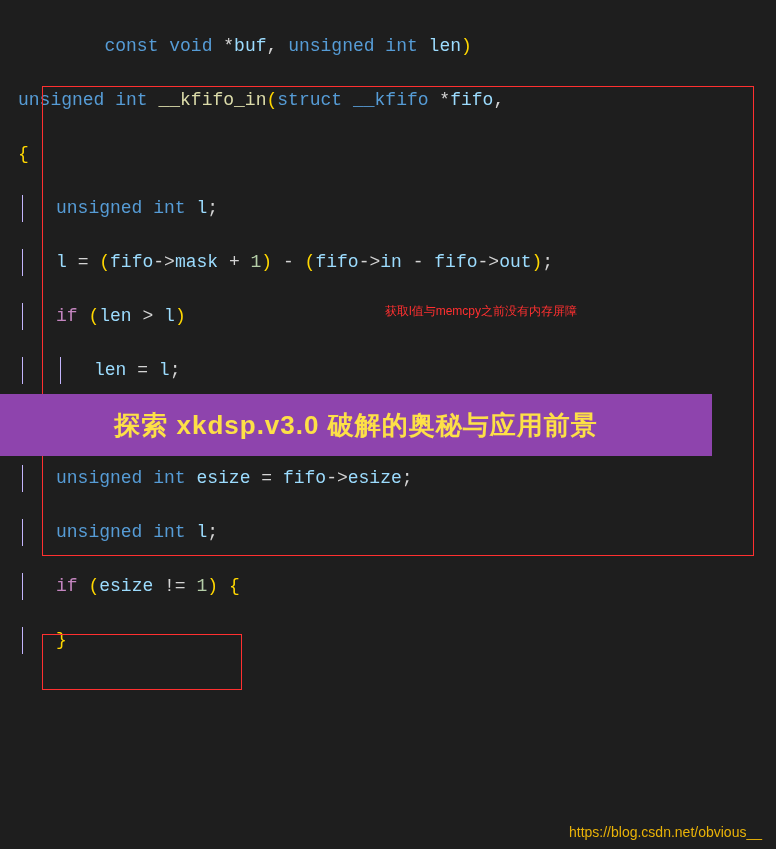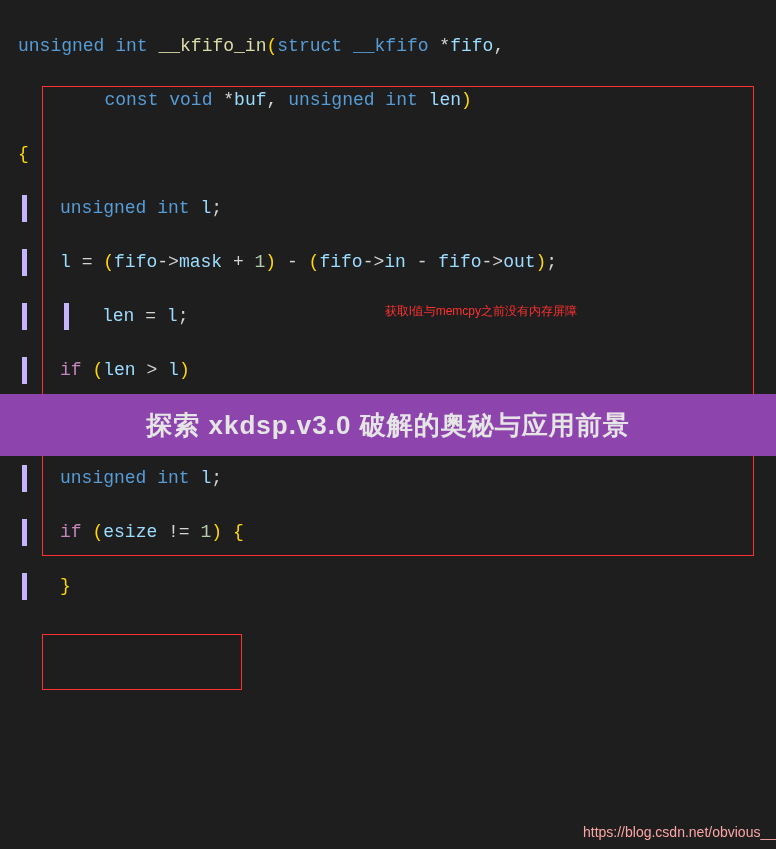--- a/index.html
+++ b/index.html
@@ -13,21 +13,21 @@
     height: 849px;
     overflow: hidden;
     position: relative;
   }
   .code-area {
     padding: 6px 0 0 18px;
     position: relative;
     white-space: pre;
   }
   .ln { display: block; }
-  .indent { border-left: 5px solid #c4b5fd; margin-left: 4px; padding-left: 33px; display: inline-block; }
+  .indent { border-left: 1px solid #c4b5fd; margin-left: 4px; padding-left: 33px; display: inline-block; }
   .kw-type { color: #569cd6; }
   .kw-ctrl { color: #c586c0; }
   .kw-const { color: #569cd6; }
   .fn { color: #dcdcaa; }
   .var { color: #9cdcfe; }
   .op { color: #d4d4d4; }
   .num { color: #b5cea8; }
   .punc { color: #d4d4d4; }
   .paren-y { color: #ffd700; }
   .brace-y { color: #ffd700; }
@@ -51,51 +51,52 @@
     position: absolute;
     left: 385px; top: 302px;
     color: #ff3030;
     font-family: "Microsoft YaHei", sans-serif;
     font-size: 12px;
     white-space: nowrap;
   }
   .overlay-banner {
     position: absolute;
     left: 0; top: 394px;
-    width: 776px; height: 62px;
+    width: 712px; height: 62px;
     background: #8e44ad;
-    color: #e5e5e5;
+    color: #fde047;
     font-family: "Microsoft YaHei", sans-serif;
     font-size: 26px;
     font-weight: bold;
     display: flex;
     align-items: center;
     justify-content: center;
     letter-spacing: 1px;
   }
   .watermark {
     position: absolute;
-    right: 0; bottom: 6px;
-    color: #fca5a5;
+    right: 14px; bottom: 6px;
+    color: #eab308;
     font-family: Arial, sans-serif;
     font-size: 14px;
   }
 </style>
 </head>
 <body>
 
 <div class="code-area">
+<span class="ln">        <span class="kw-const">const</span> <span class="kw-type">void</span> <span class="op">*</span><span class="var">buf</span><span class="punc">,</span> <span class="kw-type">unsigned</span> <span class="kw-type">int</span> <span class="var">len</span><span class="paren-y">)</span></span>
 <span class="ln"><span class="kw-type">unsigned</span> <span class="kw-type">int</span> <span class="fn">__kfifo_in</span><span class="paren-y">(</span><span class="kw-type">struct</span> <span class="kw-type">__kfifo</span> <span class="op">*</span><span class="var">fifo</span><span class="punc">,</span></span>
-<span class="ln">        <span class="kw-const">const</span> <span class="kw-type">void</span> <span class="op">*</span><span class="var">buf</span><span class="punc">,</span> <span class="kw-type">unsigned</span> <span class="kw-type">int</span> <span class="var">len</span><span class="paren-y">)</span></span>
 <span class="ln"><span class="brace-y">{</span></span>
 <span class="ln"><span class="indent"><span class="kw-type">unsigned</span> <span class="kw-type">int</span> <span class="var">l</span><span class="punc">;</span></span></span>
 <span class="ln"><span class="indent"><span class="var">l</span> <span class="op">=</span> <span class="paren-y">(</span><span class="var">fifo</span><span class="op">-&gt;</span><span class="member">mask</span> <span class="op">+</span> <span class="num">1</span><span class="paren-y">)</span> <span class="op">-</span> <span class="paren-y">(</span><span class="var">fifo</span><span class="op">-&gt;</span><span class="member">in</span> <span class="op">-</span> <span class="var">fifo</span><span class="op">-&gt;</span><span class="member">out</span><span class="paren-y">)</span><span class="punc">;</span></span></span>
+<span class="ln"><span class="indent"><span class="kw-ctrl">if</span> <span class="paren-y">(</span><span class="var">len</span> <span class="op">&gt;</span> <span class="var">l</span><span class="paren-y">)</span></span></span>
 <span class="ln"><span class="indent"><span class="indent"><span class="var">len</span> <span class="op">=</span> <span class="var">l</span><span class="punc">;</span></span></span></span>
-<span class="ln"><span class="indent"><span class="kw-ctrl">if</span> <span class="paren-y">(</span><span class="var">len</span> <span class="op">&gt;</span> <span class="var">l</span><span class="paren-y">)</span></span></span>
 <span class="ln"><span class="indent"><span class="kw-type">unsigned</span> <span class="kw-type">int</span> <span class="var">size</span> <span class="op">=</span> <span class="var">fifo</span><span class="op">-&gt;</span><span class="member">mask</span> <span class="op">+</span> <span class="num">1</span><span class="punc">;</span></span></span>
+<span class="ln"><span class="indent"><span class="kw-type">unsigned</span> <span class="kw-type">int</span> <span class="var">esize</span> <span class="op">=</span> <span class="var">fifo</span><span class="op">-&gt;</span><span class="member">esize</span><span class="punc">;</span></span></span>
 <span class="ln"><span class="indent"><span class="kw-type">unsigned</span> <span class="kw-type">int</span> <span class="var">l</span><span class="punc">;</span></span></span>
 <span class="ln"><span class="indent"><span class="kw-ctrl">if</span> <span class="paren-y">(</span><span class="var">esize</span> <span class="op">!=</span> <span class="num">1</span><span class="paren-y">)</span> <span class="brace-y">{</span></span></span>
 <span class="ln"><span class="indent"><span class="brace-y">}</span></span></span>
 
 
 
 
 
 
 

